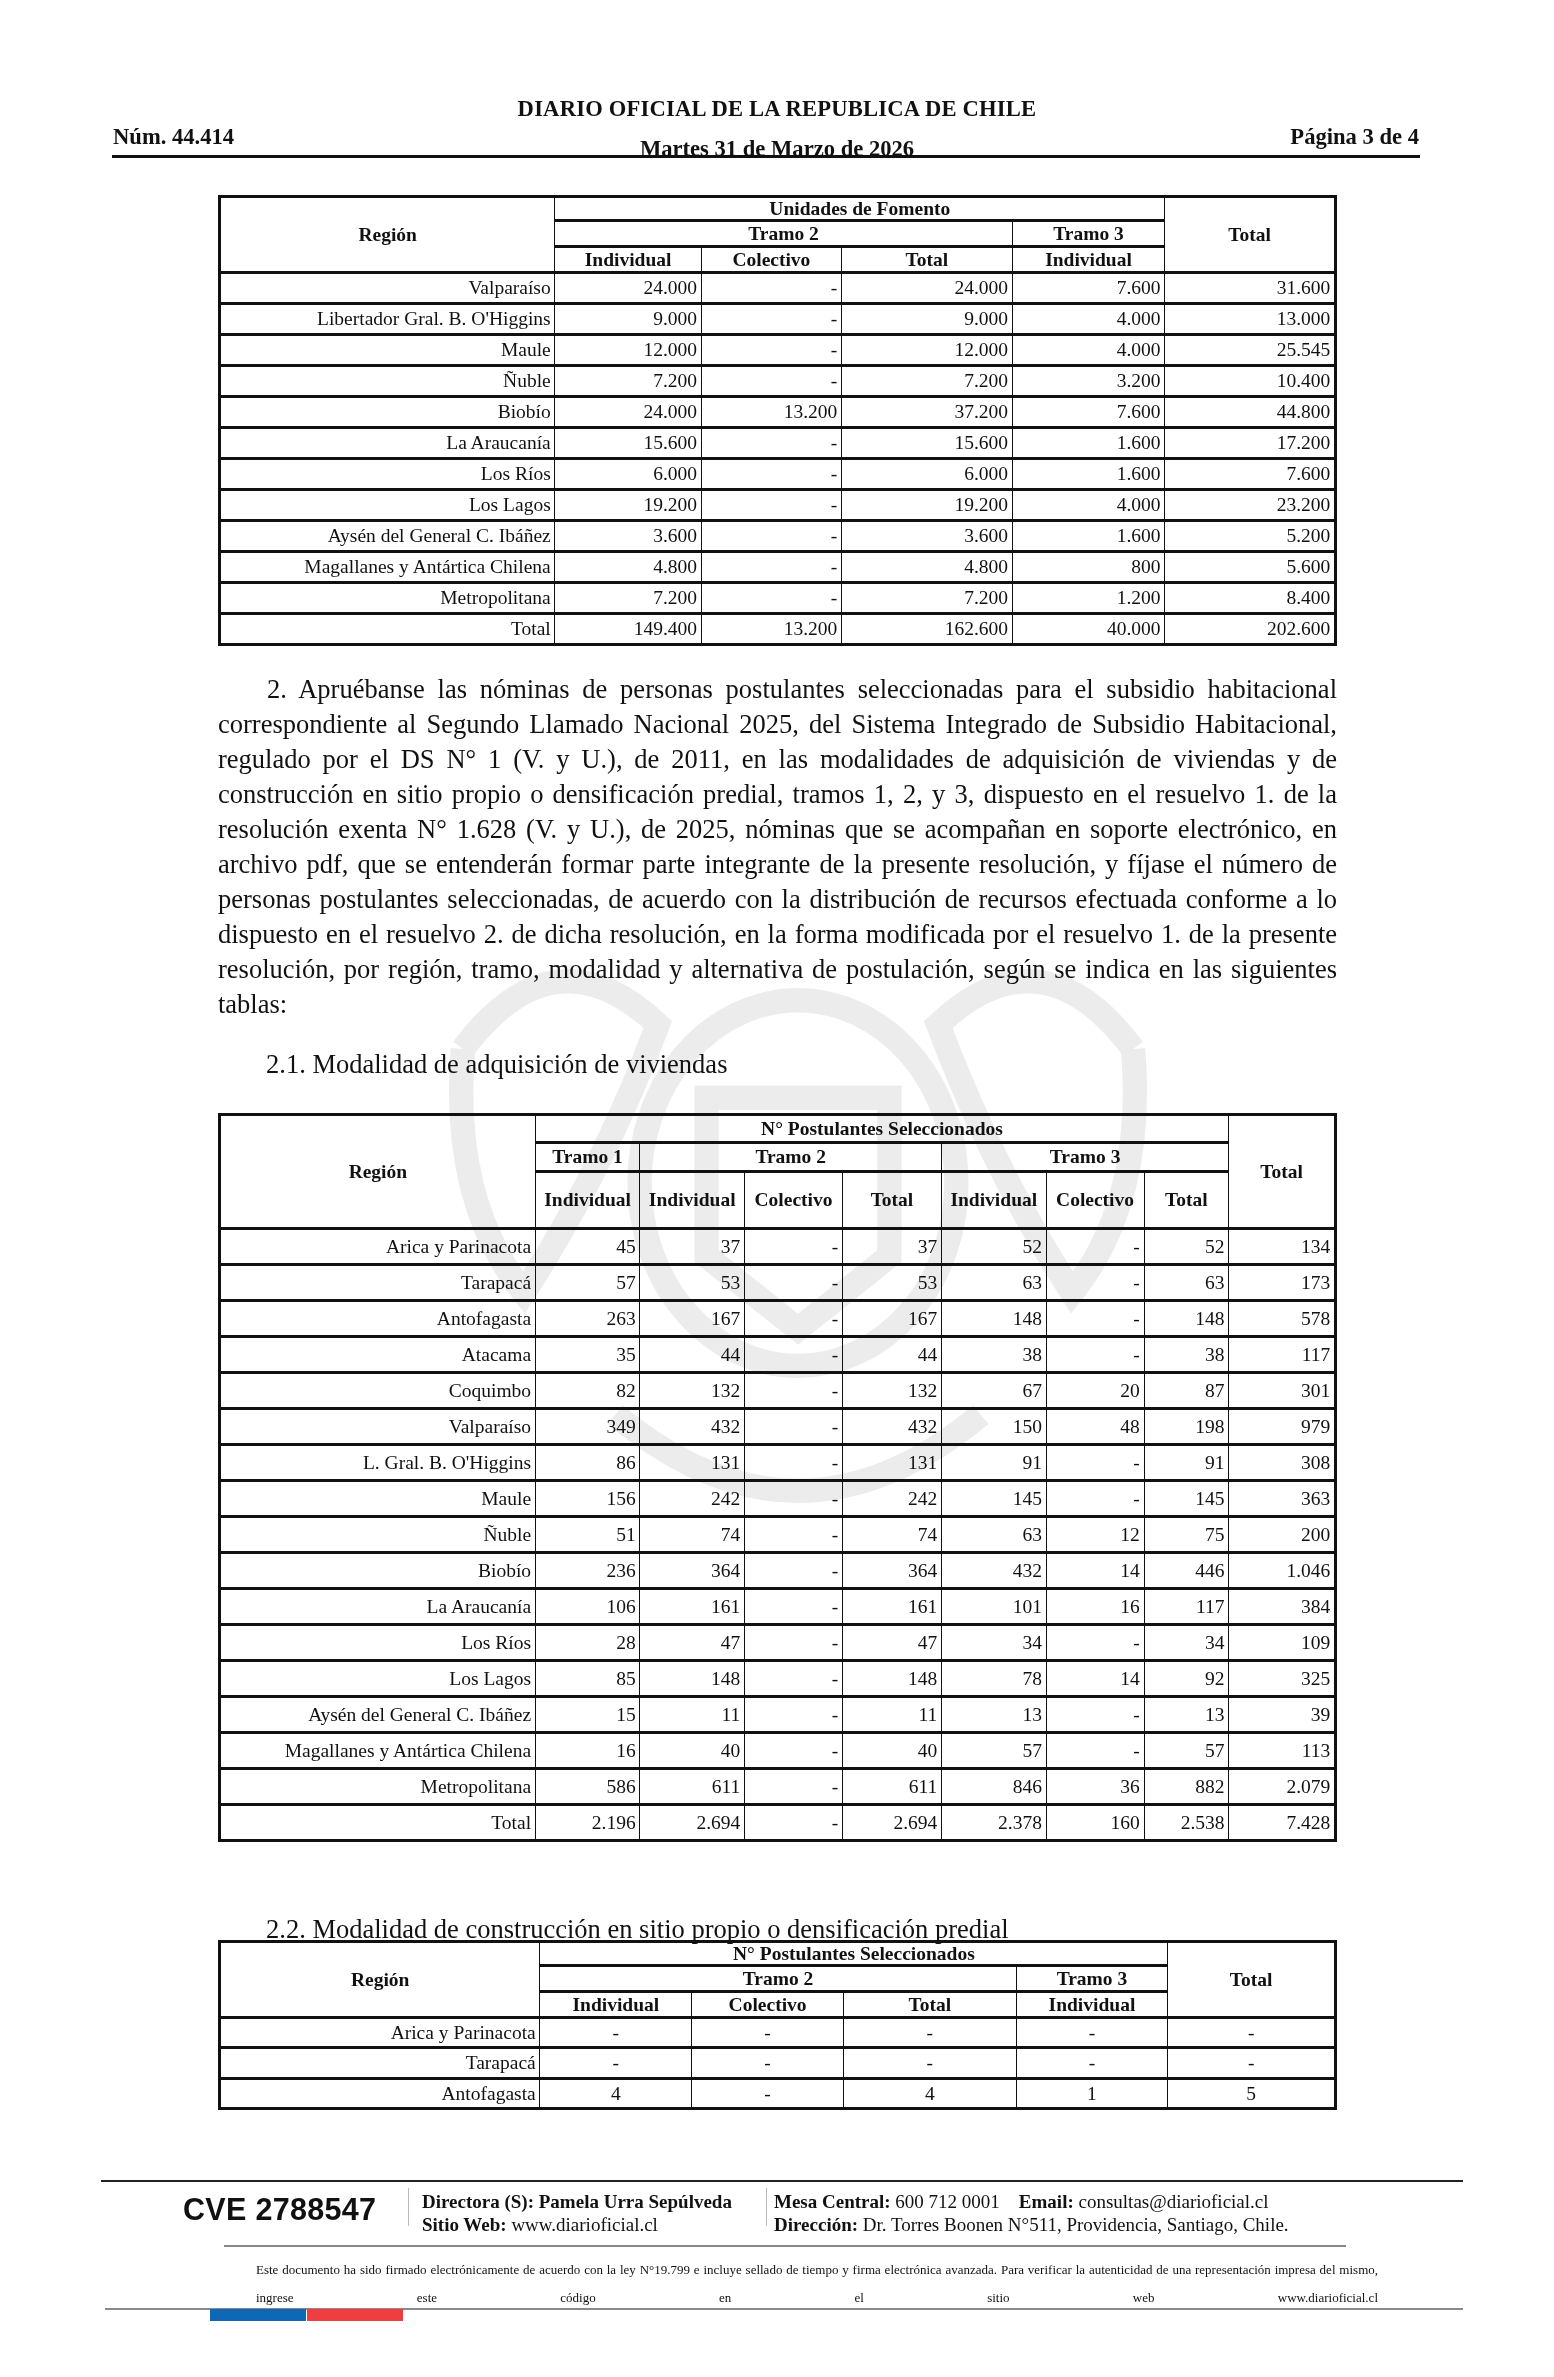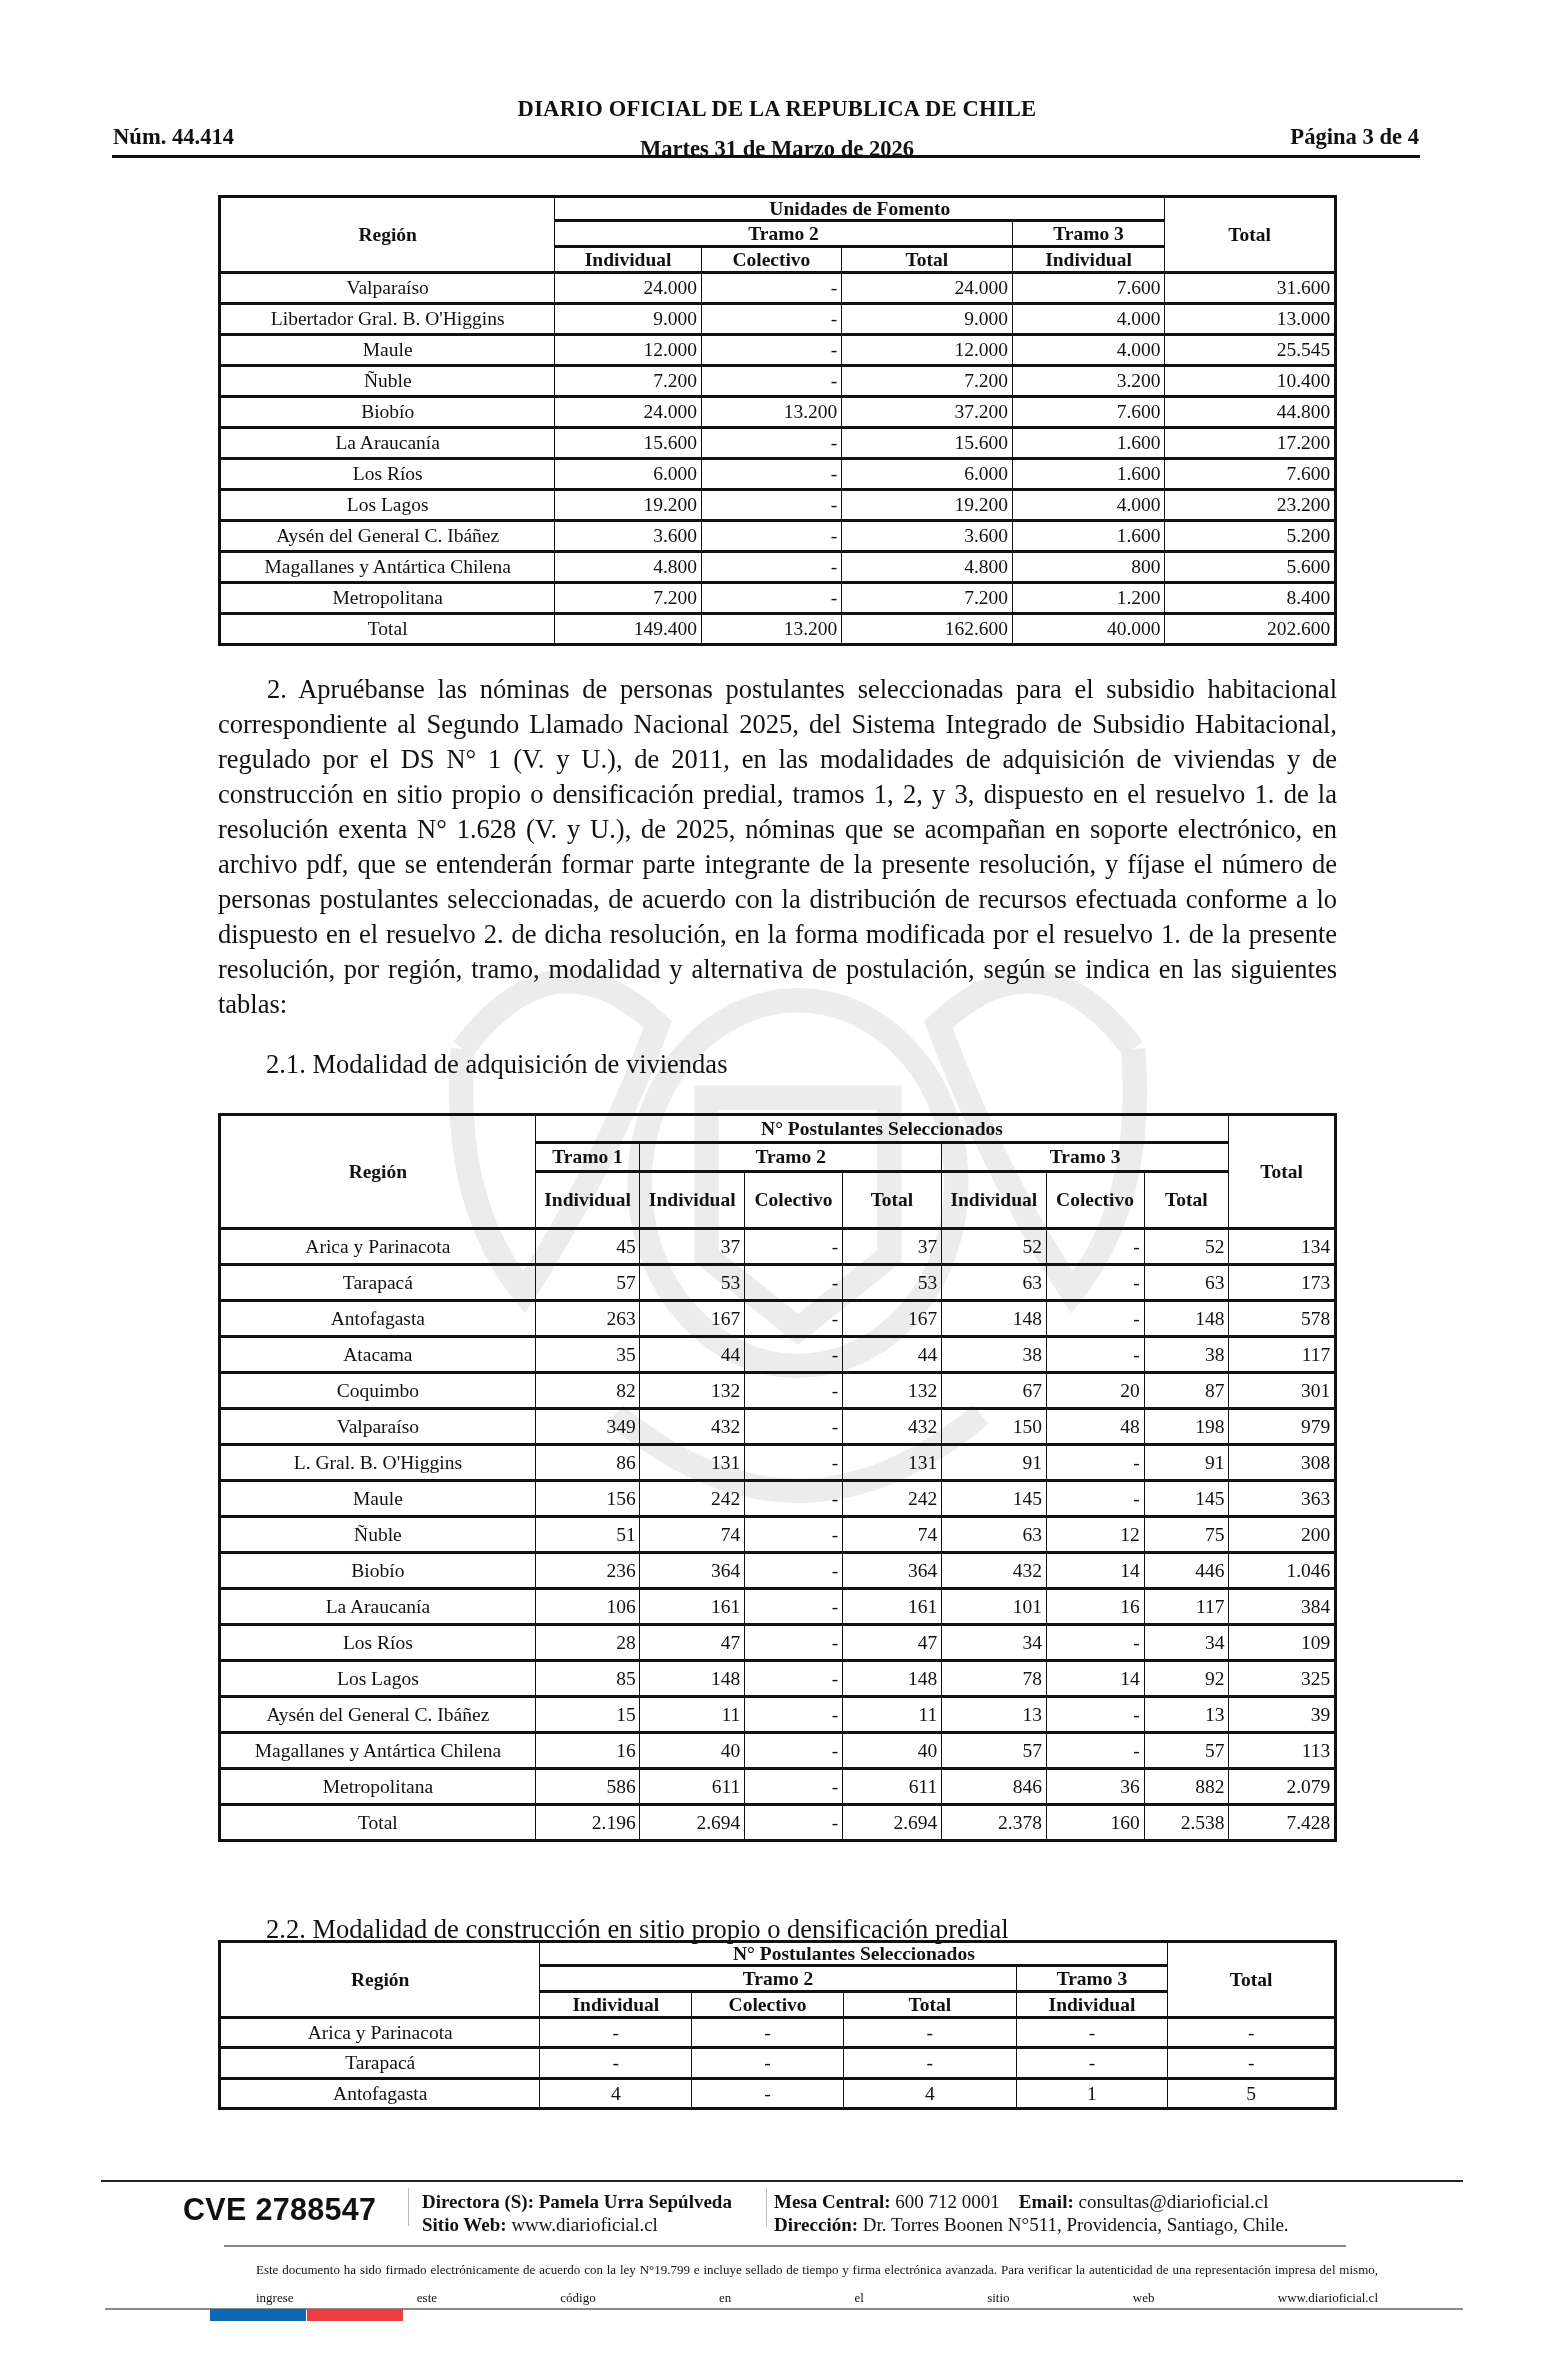--- a/index.html
+++ b/index.html
@@ -15,21 +15,21 @@
   .hdr-date { position: absolute; top: 124px; left: 0; width: 1554px; text-align: center; font-weight: bold; font-size: 22.6px; margin-top: 12px; }
   .hdr-page { position: absolute; top: 124px; right: 135px; font-weight: bold; font-size: 22.6px; }
   .hdr-rule { position: absolute; top: 155px; left: 112px; width: 1308px; height: 3px; background: #111; }
 
   
   table.dt { position: absolute; border-collapse: collapse; font-family: "Liberation Serif", serif; font-size: 19.5px; }
   table.dt td, table.dt th { border: 1.8px solid #111; padding: 0 3.7px; line-height: 1; white-space: nowrap; }
   table.dt th { font-weight: bold; text-align: center; }
   table.dt td.num { text-align: right; }
   table.dt td.ctr { text-align: center; }
-  table.dt td.lbl { text-align: center; }
+  table.dt td.lbl { text-align: right; }
   table.dt tbody tr { border-top: 3px solid #111; }
   table.dt thead tr.sub th { border-top: 3px solid #111; text-align: center; }
   table.dt { border: 3px solid #111; }
 
   #t1 { left: 218px; top: 195px; width: 1119px; }
   #t1 thead tr.r1 th { height: 24.4px; }
   #t1 thead tr.r2 th { height: 25.6px; }
   #t1 thead tr.r3 th { height: 25.6px; }
   #t1 tbody td { height: 31px; }
 

